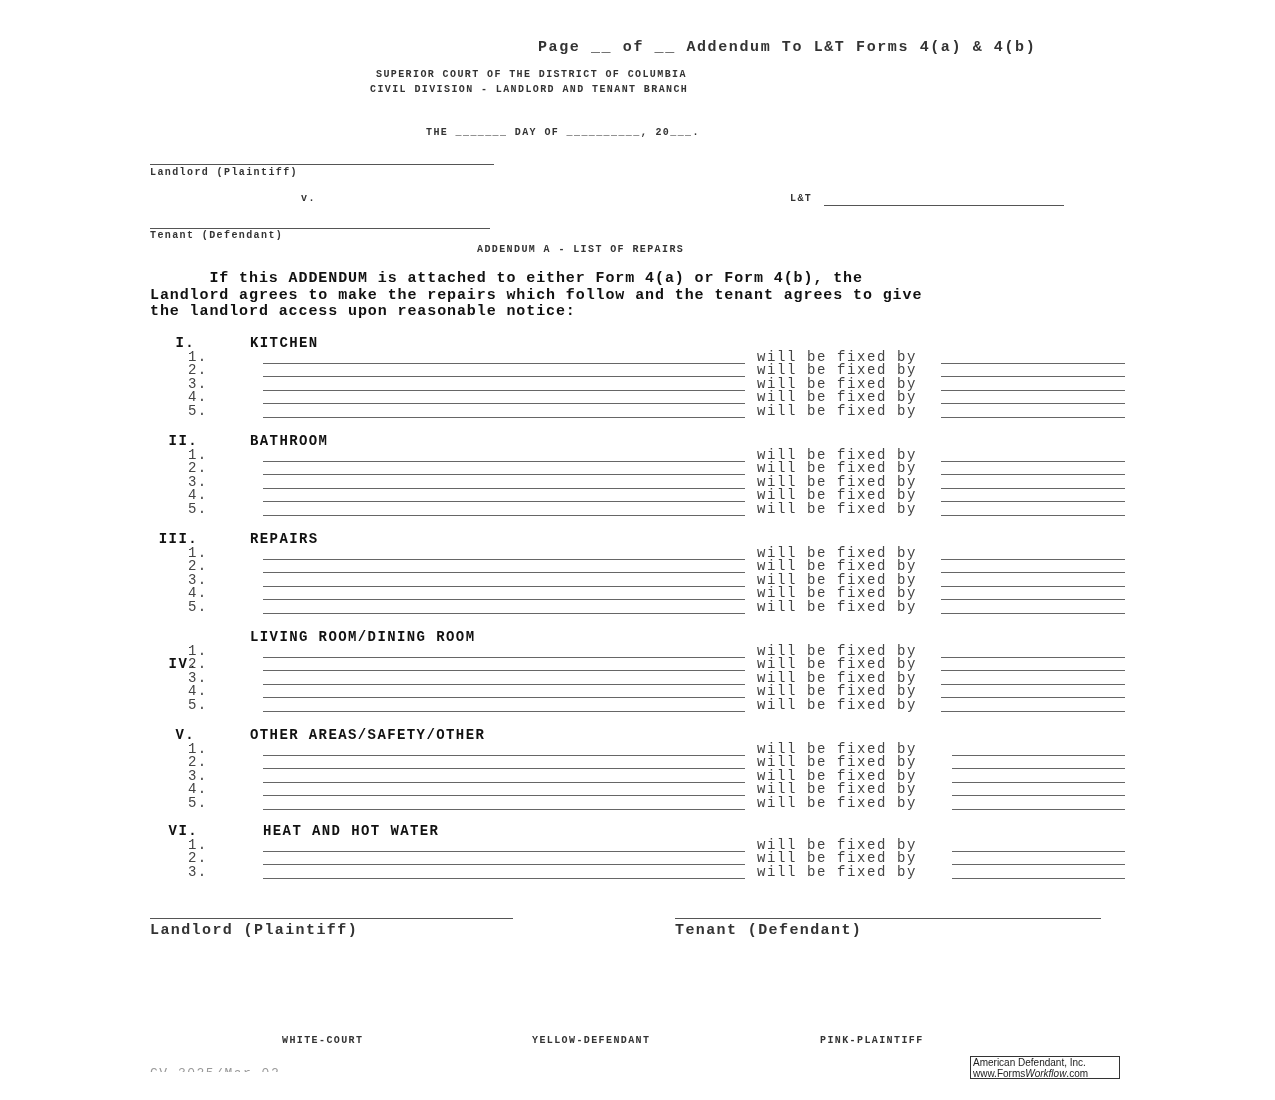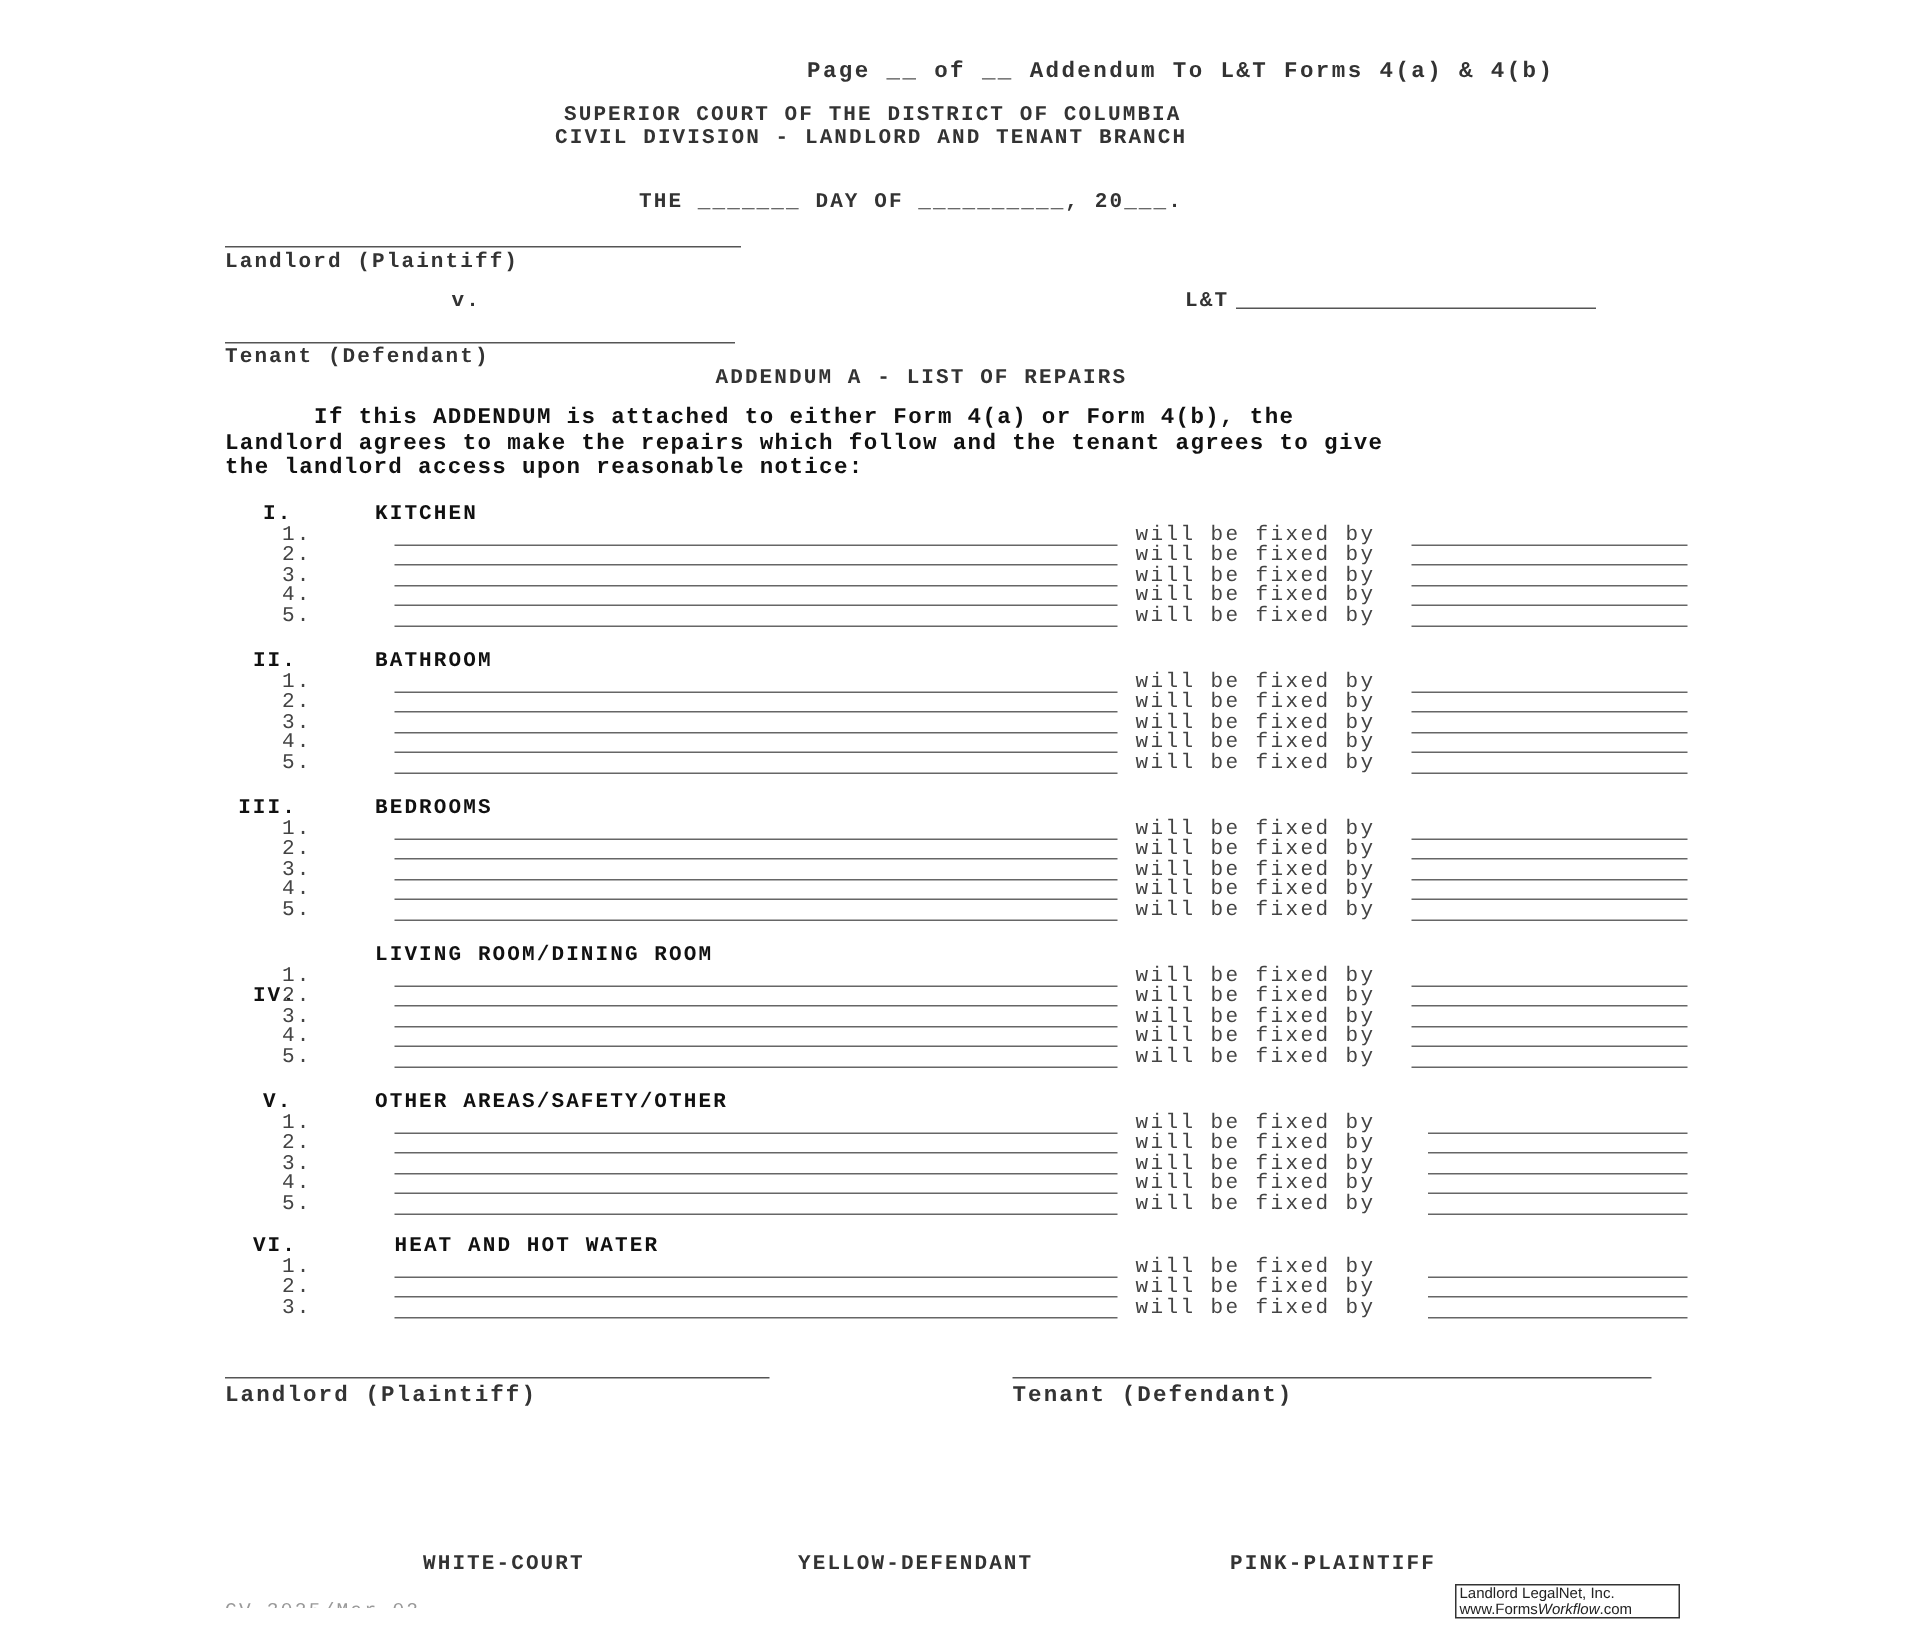--- a/index.html
+++ b/index.html
@@ -1,19 +1,19 @@
 <!DOCTYPE html>
 <html><head>
 <meta charset="utf-8">
 <style>
   html, body { margin: 0; padding: 0; background: #ffffff; }
   body { width: 1275px; height: 1100px; position: relative; overflow: hidden;
          font-family: "Liberation Mono", "DejaVu Sans Mono", monospace; color: #2a2a2a; }
   .abs { position: absolute; white-space: pre; font-weight: bold; }
-  .mono { font-family: "Liberation Mono", "DejaVu Sans Mono", monospace; font-size: 14px; letter-spacing: 1.4px; color: #333; }
+  .mono { font-family: "Liberation Mono", "DejaVu Sans Mono", monospace; font-size: 10px; letter-spacing: 1.4px; color: #333; }
   .line { position: absolute; border-bottom: 1px solid #555; height: 0; }
   .para { position: absolute; left: 150px; top: 271px; width: 990px; font-family: "Liberation Mono", monospace;
           font-size: 15px; font-weight: bold; line-height: 16.5px; color: #111; letter-spacing: 0.9px; white-space: pre; }
   .section-label { position: absolute; font-family: "Liberation Mono", monospace; font-weight: bold; font-size: 14px; letter-spacing: 1.4px; color:#111; }
   .row-num { position: absolute; font-size: 14px; letter-spacing: 1.4px; color:#444; }
   .row-blank { position: absolute; left: 263px; width: 482px; border-bottom: 1px solid #666; height: 0; }
   .row-fixed { position: absolute; left: 757px; font-size: 14px; letter-spacing: 1.6px; color:#444; white-space: pre; }
   .row-by-blank { position: absolute; border-bottom: 1px solid #666; height: 0; }
   .stamp { position: absolute; left: 970px; top: 1056px; width: 150px; height: 23px; border: 1px solid #333;
            font-family: "Liberation Sans", sans-serif; font-size: 10px; line-height: 11px; color:#222; padding: 0 2px; box-sizing: border-box; }
@@ -80,21 +80,21 @@
     <div class="row-by-blank" style="top: 487.8px; left: 941px; width: 184px;"></div>
     <div class="row-num" style="left: 188px; top: 487.2px;">4.</div>
     <div class="row-blank" style="top: 501.2px;"></div>
     <div class="row-fixed" style="top: 487.2px;">will be fixed by</div>
     <div class="row-by-blank" style="top: 501.2px; left: 941px; width: 184px;"></div>
     <div class="row-num" style="left: 188px; top: 500.6px;">5.</div>
     <div class="row-blank" style="top: 514.6px;"></div>
     <div class="row-fixed" style="top: 500.6px;">will be fixed by</div>
     <div class="row-by-blank" style="top: 514.6px; left: 941px; width: 184px;"></div>
     <div class="section-label" style="top: 531px; right: 1077px;">III.</div>
-    <div class="section-label" style="top: 531px; left: 250px;">BEDROOMS</div>
+    <div class="section-label" style="top: 531px; left: 250px;">REPAIRS</div>
     <div class="row-num" style="left: 188px; top: 545px;">1.</div>
     <div class="row-blank" style="top: 559px;"></div>
     <div class="row-fixed" style="top: 545px;">will be fixed by</div>
     <div class="row-by-blank" style="top: 559px; left: 941px; width: 184px;"></div>
     <div class="row-num" style="left: 188px; top: 558.4px;">2.</div>
     <div class="row-blank" style="top: 572.4px;"></div>
     <div class="row-fixed" style="top: 558.4px;">will be fixed by</div>
     <div class="row-by-blank" style="top: 572.4px; left: 941px; width: 184px;"></div>
     <div class="row-num" style="left: 188px; top: 571.8px;">3.</div>
     <div class="row-blank" style="top: 585.8px;"></div>
@@ -173,15 +173,15 @@
 <div class="line" style="left:675px; top:918px; width:426px;"></div>
 <div class="abs mono" style="left:675px; top:922px; font-size:15px;">Tenant (Defendant)</div>
 
 <div class="abs mono" style="left:282px; top:1035px;">WHITE-COURT</div>
 <div class="abs mono" style="left:532px; top:1035px;">YELLOW-DEFENDANT</div>
 <div class="abs mono" style="left:820px; top:1035px;">PINK-PLAINTIFF</div>
 
 <div class="footer-code">CV-3025/Mar 02</div>
 
 <div class="stamp">
-  <div>Landlord LegalNet, Inc.</div>
+  <div>American Defendant, Inc.</div>
   <div><span>www.Forms</span><i>Workflow</i><span>.com</span></div>
 </div>
 
 </body></html>

